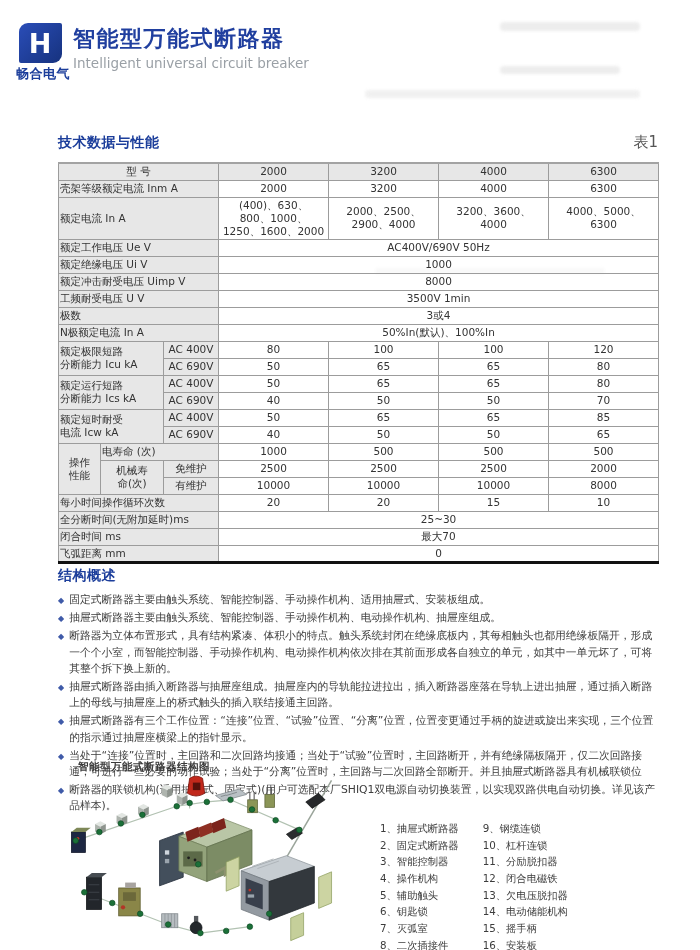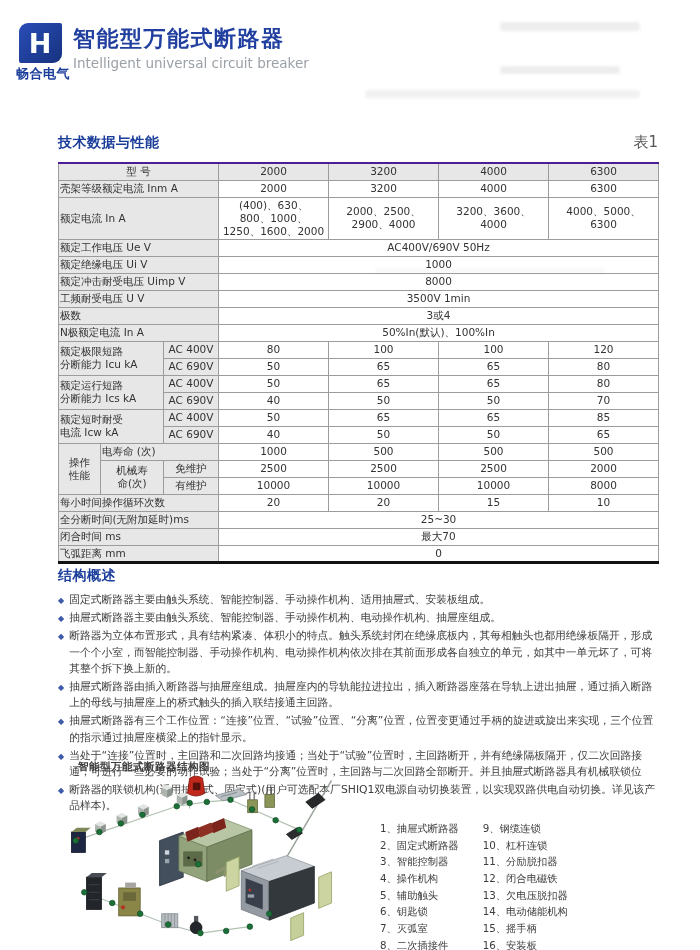--- a/index.html
+++ b/index.html
@@ -29,21 +29,21 @@
   .main-title { font-size:22px; font-weight:bold; color:#203f9f; letter-spacing:1.5px; }
   .subtitle { font-size:13.5px; color:#9aa0a6; margin-top:1px; }
 
   
   .spec-section { position:absolute; top:133px; left:58px; width:600px; }
   .spec-head { display:flex; justify-content:space-between; align-items:flex-end; margin-bottom:10px; }
   .section-title { font-size:14px; font-weight:bold; color:#1c3e9b; letter-spacing:.5px; }
   .table-note { font-size:15px; color:#555; }
   table.spec {
     width:600px; border-collapse:collapse; table-layout:fixed;
-    border-top:2px solid #4c1d95; border-bottom:3px solid #111;
+    border-top:2px solid #a3a3a3; border-bottom:3px solid #111;
   }
   table.spec td {
     border:1px solid #9c9c9c; font-size:10.5px; text-align:center;
     padding:1px 3px; color:#333; height:17px; line-height:1.25; white-space:pre-line;
     overflow:hidden;
   }
   table.spec td.L { background:#e7e7e7; text-align:left; padding-left:1px; }
   table.spec td.C { background:#e7e7e7; text-align:center; }
 
   

